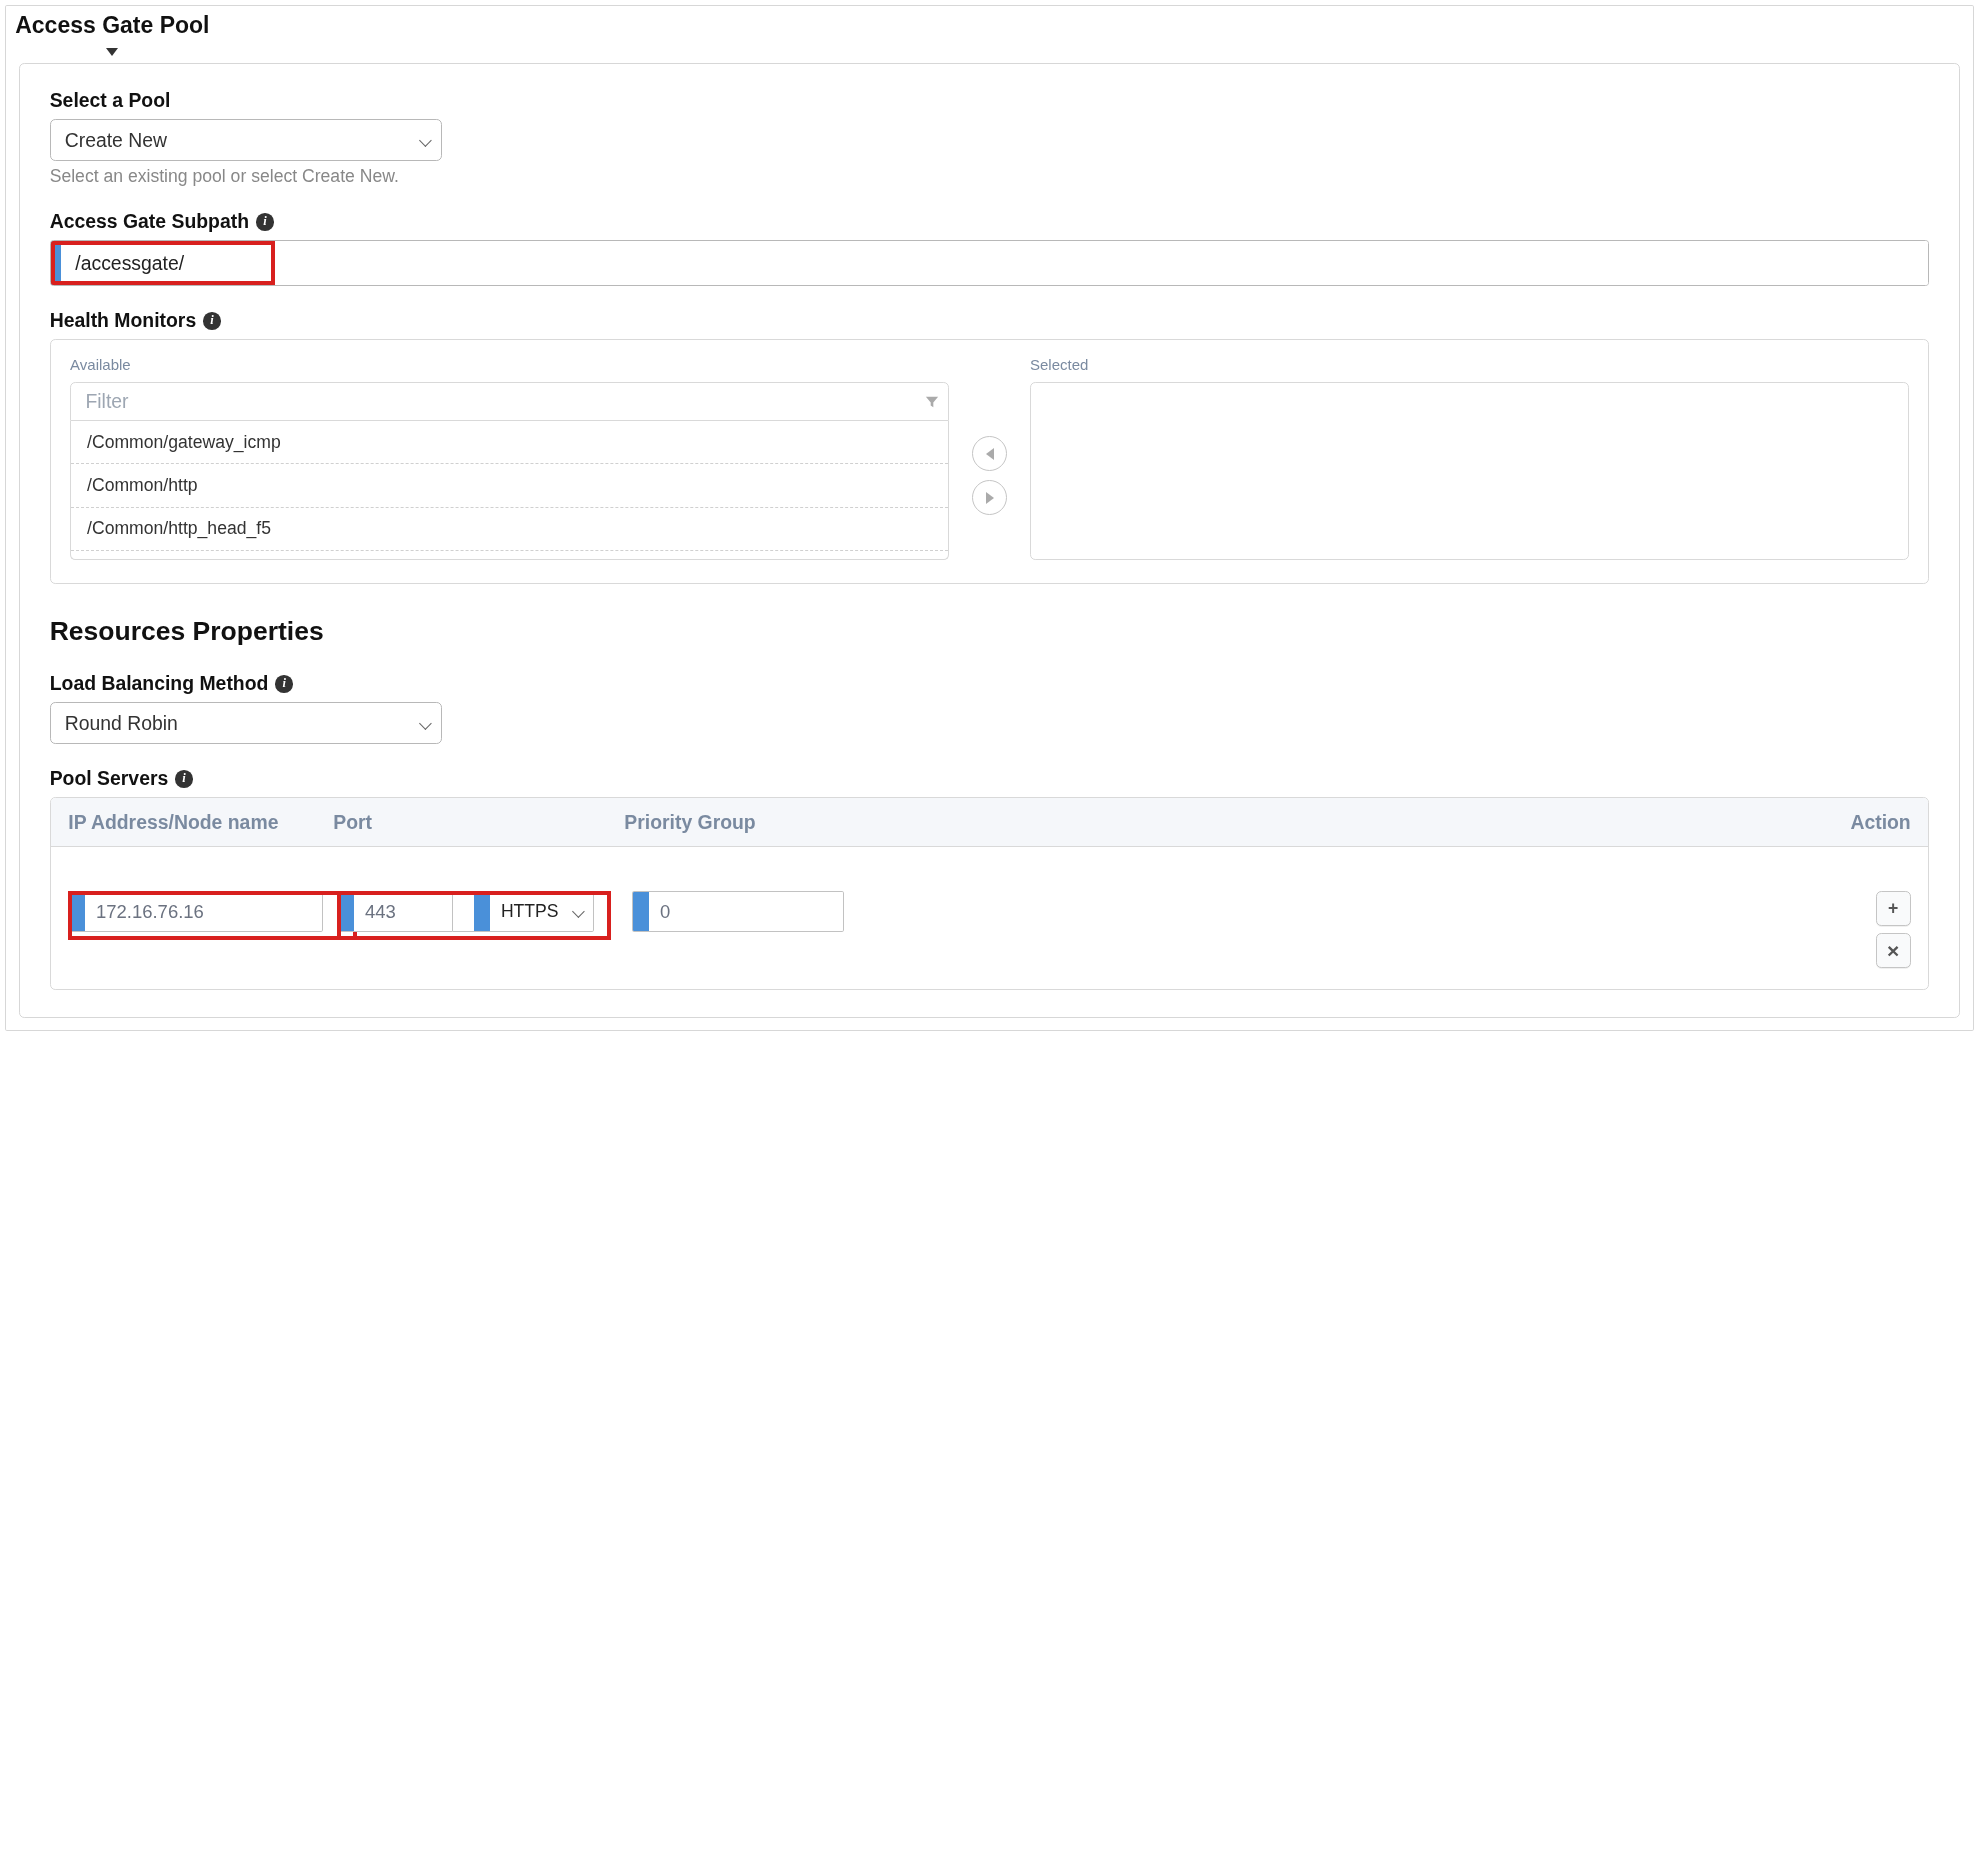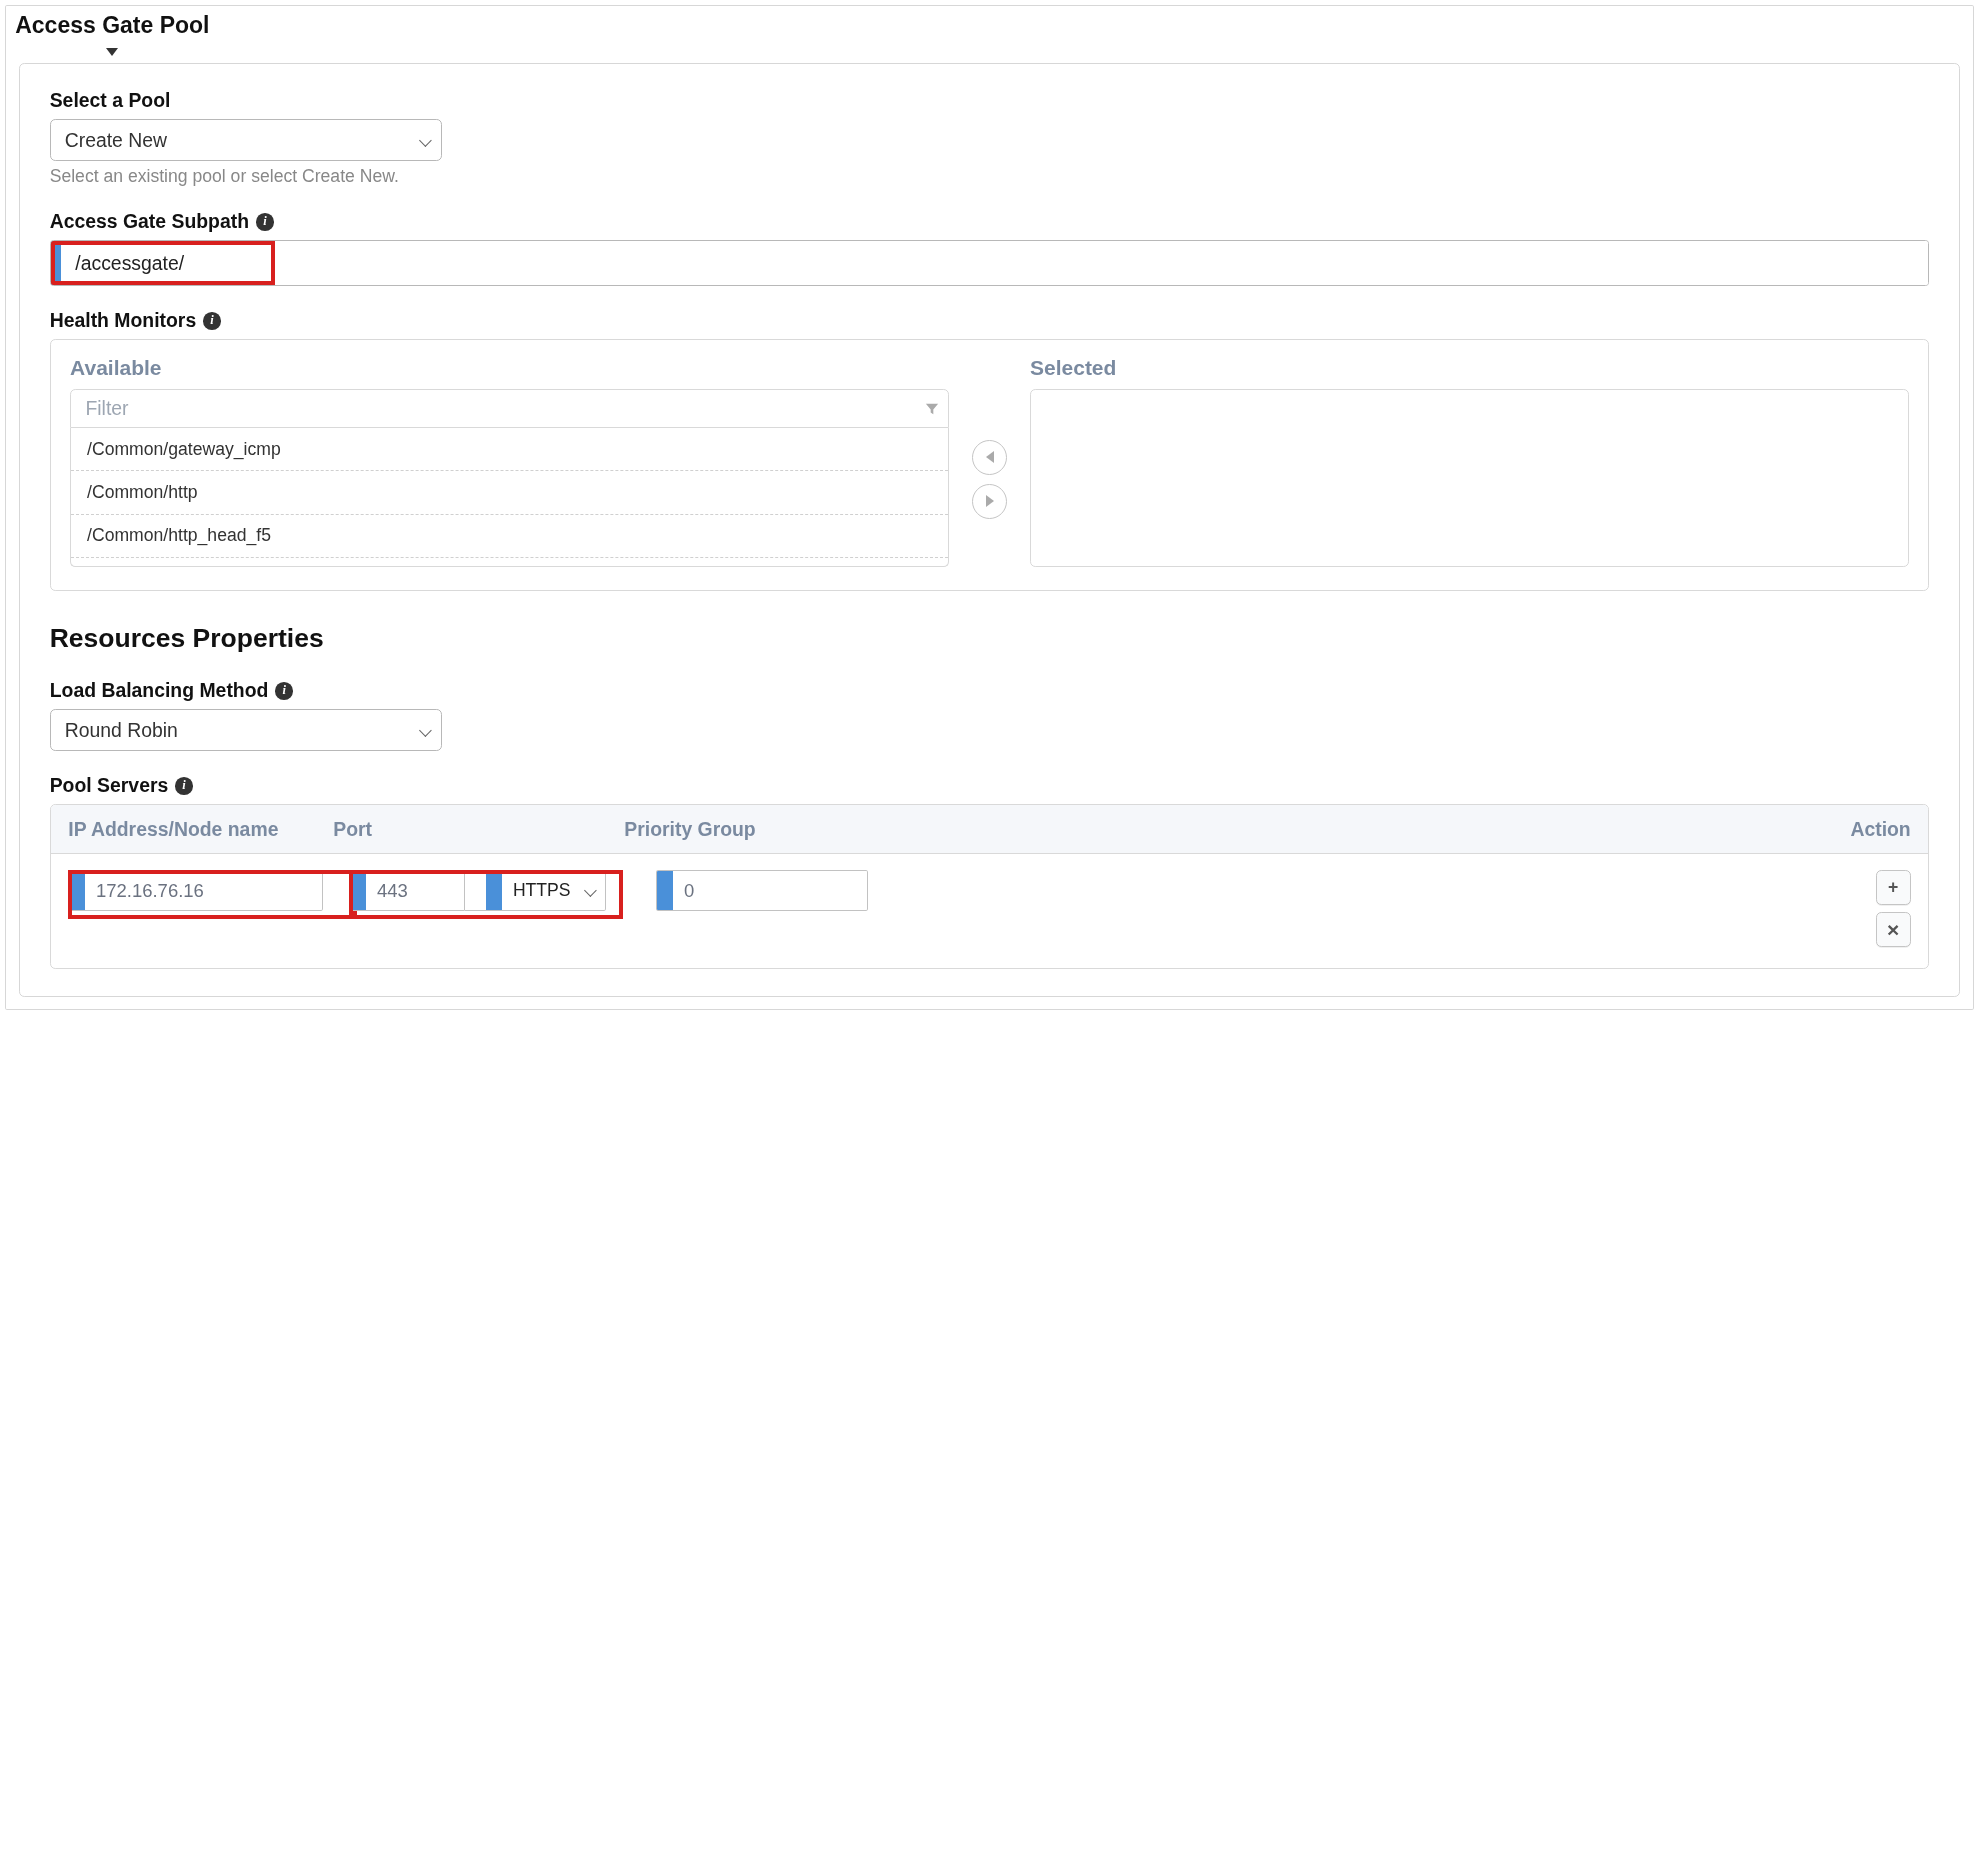--- a/index.html
+++ b/index.html
@@ -135,22 +135,22 @@
   }
   .dual-col { flex: 1; }
   .dual-col-mid {
     display: flex;
     flex-direction: column;
     justify-content: center;
     gap: 8.8px;
     padding-top: 35px;
   }
   .dual-header {
-    font-size: 21px;
-    font-weight: 700;
+    font-size: 15px;
+    font-weight: 400;
     color: #7a8aa0;
     margin-bottom: 8.8px;
   }
   .filter-row {
     border: 0.9px solid #d9d9d9;
     border-radius: 5.3px 5.3px 0 0;
     display: flex;
     align-items: center;
     height: 39px;
     padding: 0 8.8px 0 12.4px;
@@ -232,21 +232,22 @@
     color: #7a8aa0;
   }
   .col-ip { width: 265px; }
   .col-port { width: 291px; }
   .col-prio { width: 256px; }
   .col-action { flex: 1; text-align: right; }
   .tbody-row {
     display: flex;
     align-items: flex-start;
     padding: 16px 17.6px 21px 17.6px;
-    gap: 16px;
+    gap: 4px;
+    margin-top: 28px;
   }
   .cell-ip { width: 265px; padding-right: 7px; }
   .cell-port { width: 291px; padding-right: 34px; }
   .cell-prio { width: 256px; padding-right: 8.8px; }
   .cell-action { flex: 1; display: flex; flex-direction: column; align-items: flex-end; gap: 7px; }
 
   .combo {
     display: flex;
     align-items: stretch;
     height: 41px;

